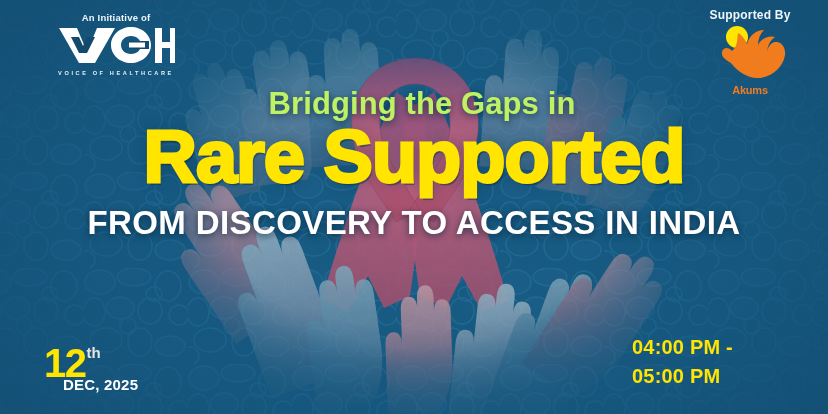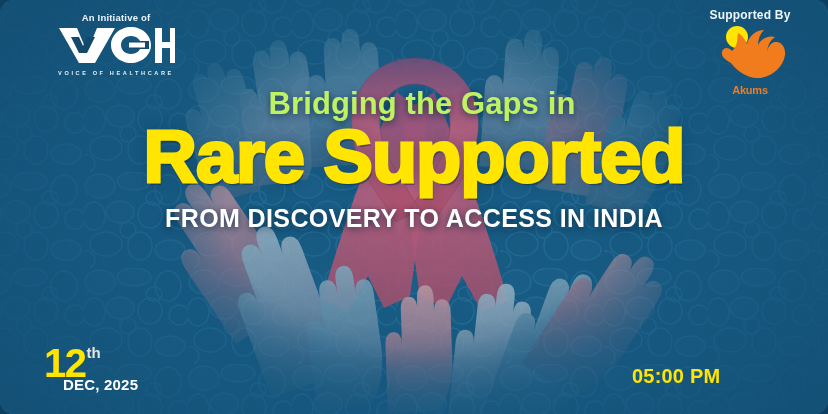--- a/index.html
+++ b/index.html
@@ -7,21 +7,20 @@
     padding: 0;
     background: #0f3f60;
   }
   #banner {
     position: relative;
     width: 828px;
     height: 414px;
     overflow: hidden;
     background: #175A82;
     font-family: "Liberation Sans", sans-serif;
-    border-radius: 14px;
     -webkit-font-smoothing: antialiased;
   }
 
   
   .bg-base {
     position: absolute;
     inset: 0;
     background: #175A82;
   }
   .bg-cells {
@@ -120,21 +119,21 @@
     line-height: .96;
     letter-spacing: -1px;
     margin-top: 2px;
     -webkit-text-stroke: 3px #FFE500;
     text-shadow:
        2px 3px 0 rgba(10,42,66,.45),
        0 0 14px rgba(10,42,66,.35);
     font-stretch: expanded;
   }
   .line-sub {
-    font-size: 25px;
+    font-size: 33px;
     font-weight: bold;
     color: #ffffff;
     letter-spacing: .4px;
     margin-top: 12px;
     text-shadow: 0 2px 7px rgba(8,38,60,.75);
   }
 
   
   .date-block {
     position: absolute;
@@ -383,16 +382,17 @@
   </div>
 
   <div class="date-block">
     <span class="date-row">
       <span class="date-day">12</span><span class="date-ord">th</span>
     </span>
     <span class="date-my">DEC, 2025</span>
   </div>
 
   <div class="time-block">
+    <span class="time-line">04:00 PM -</span>
     <span class="time-line">05:00 PM</span>
   </div>
 
 </div>
 
 </body></html>

